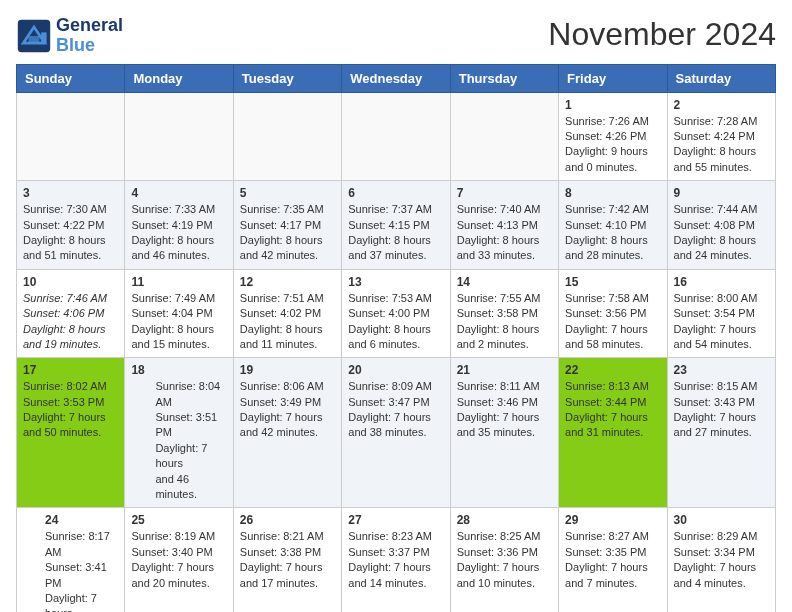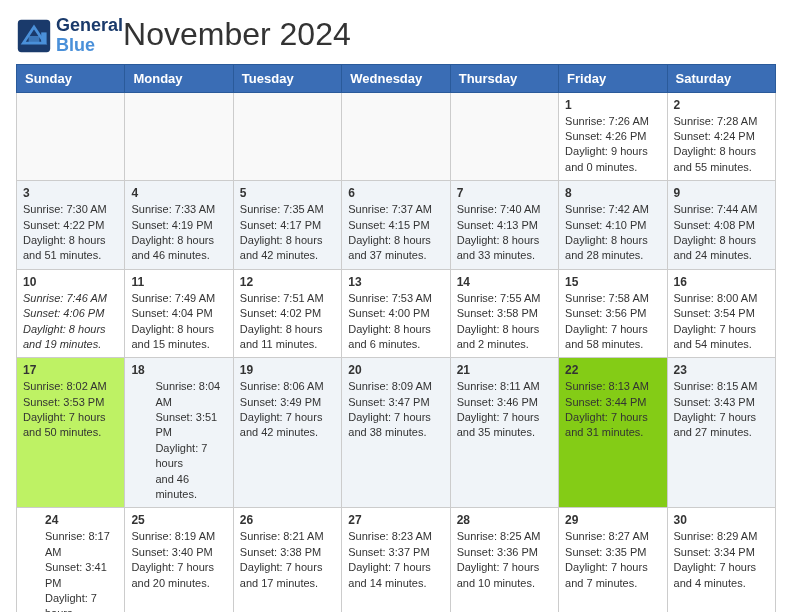--- a/index.html
+++ b/index.html
@@ -5,21 +5,21 @@
     * { box-sizing: border-box; margin: 0; padding: 0; }
     body {
       font-family: Arial, sans-serif;
       background: #fff;
       width: 792px;
       min-height: 612px;
       padding: 16px;
     }
     .header {
       display: flex;
-      justify-content: flex-start;
+      justify-content: space-between;
       align-items: flex-start;
       margin-bottom: 8px;
     }
     .logo {
       display: flex;
       align-items: center;
     }
     .logo-text {
       font-size: 18px;
       font-weight: bold;
@@ -244,21 +244,21 @@
         </td>
         <td style="background: rgb(255, 255, 255);">
           <span class="day-number">16</span>
           <div class="day-info" style="white-space: pre-line;">Sunrise: 8:00 AM
 Sunset: 3:54 PM
 Daylight: 7 hours
 and 54 minutes.</div>
         </td>
       </tr>
       <tr class="week-row">
-        <td style="background: #bef264; margin-left: 32px;">
+        <td style="background: #84cc16; margin-left: 32px;">
           <span class="day-number">17</span>
           <div class="day-info" style="white-space: pre-line;">Sunrise: 8:02 AM
 Sunset: 3:53 PM
 Daylight: 7 hours
 and 50 minutes.</div>
         </td>
         <td style="background: rgb(240, 244, 248);">
           <span class="day-number">18</span>
           <div class="day-info" style="white-space: pre-line; margin-left: 24px;">Sunrise: 8:04 AM
 Sunset: 3:51 PM

